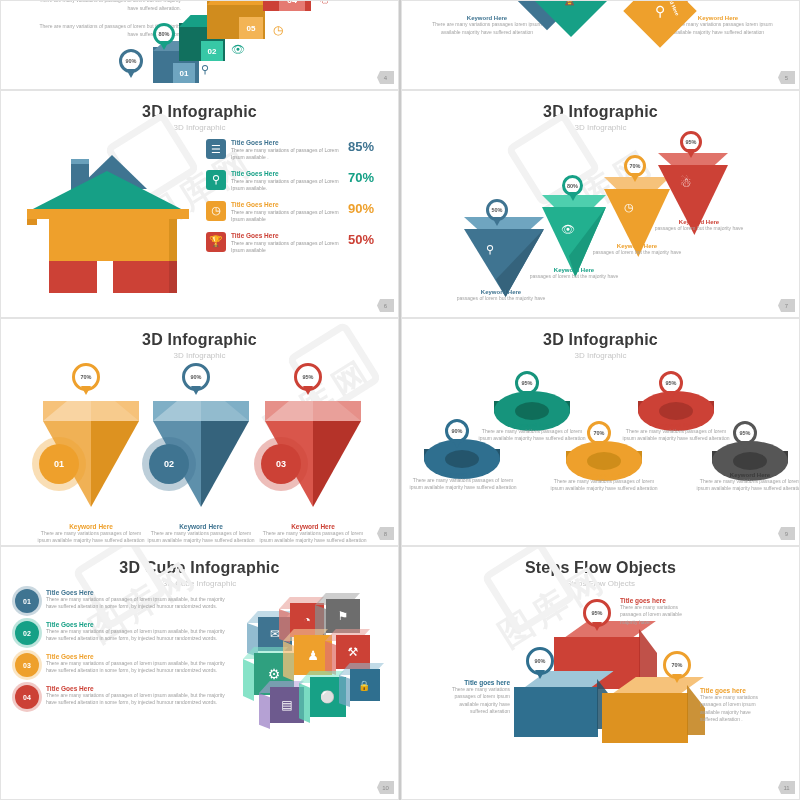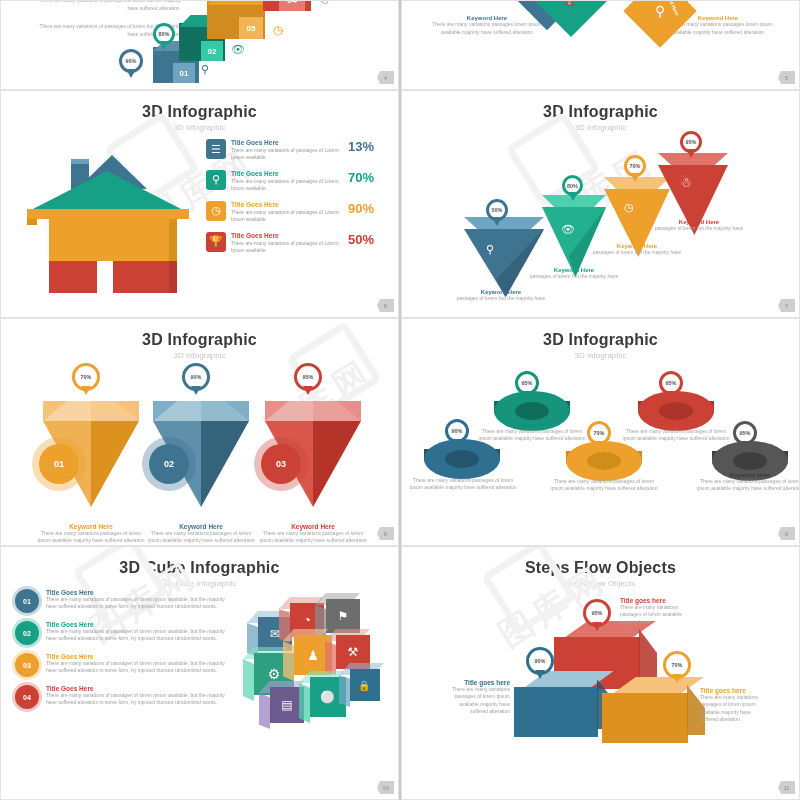--- a/index.html
+++ b/index.html
@@ -244,21 +244,21 @@
           <div class="legs-s"></div>
       </div>
 
       <div class="stats">
         <div class="stat">
           <div class="stat-icon" style="background:#3f7491">☰</div>
           <div class="stat-txt">
             <div class="t" style="color:#3f7491">Title Goes Here</div>
             <div class="d">There  are  many  variations  of passages of Lorem Ipsum available  .</div>
           </div>
-          <div class="stat-pct" style="color:#3f7491">13%</div>
+          <div class="stat-pct" style="color:#3f7491">85%</div>
         </div>
         <div class="stat">
           <div class="stat-icon" style="background:#16a086">⚲</div>
           <div class="stat-txt">
             <div class="t" style="color:#16a086">Title Goes Here</div>
             <div class="d">There  are  many  variations  of passages of Lorem Ipsum available.</div>
           </div>
           <div class="stat-pct" style="color:#16a086">70%</div>
         </div>
         <div class="stat">

